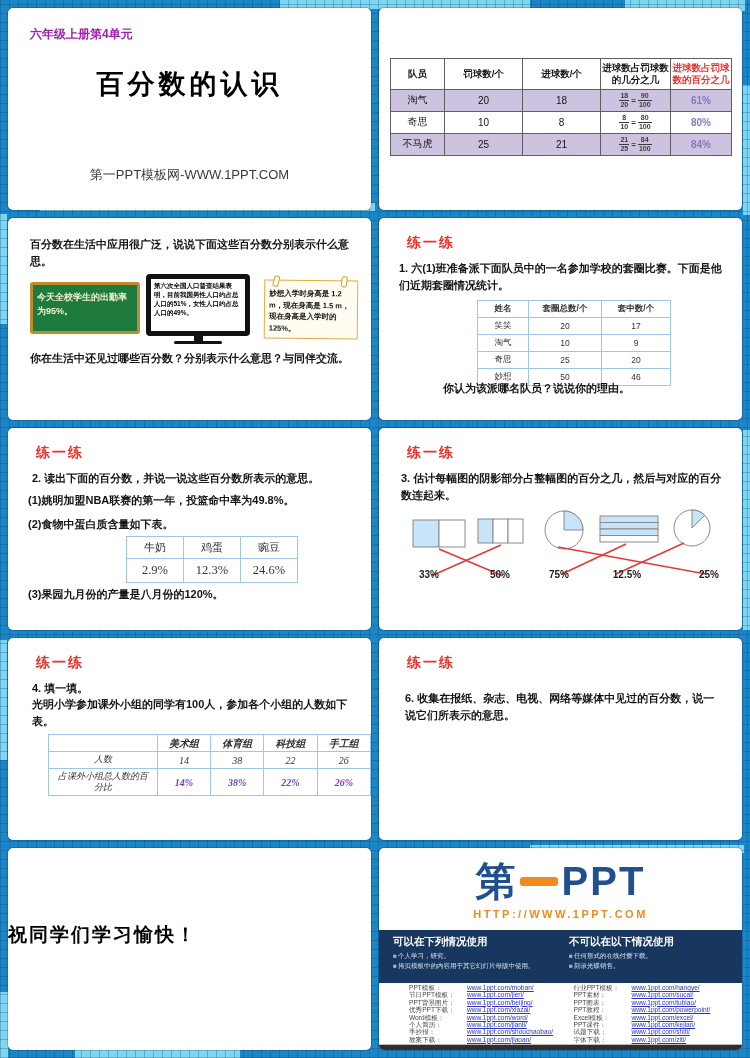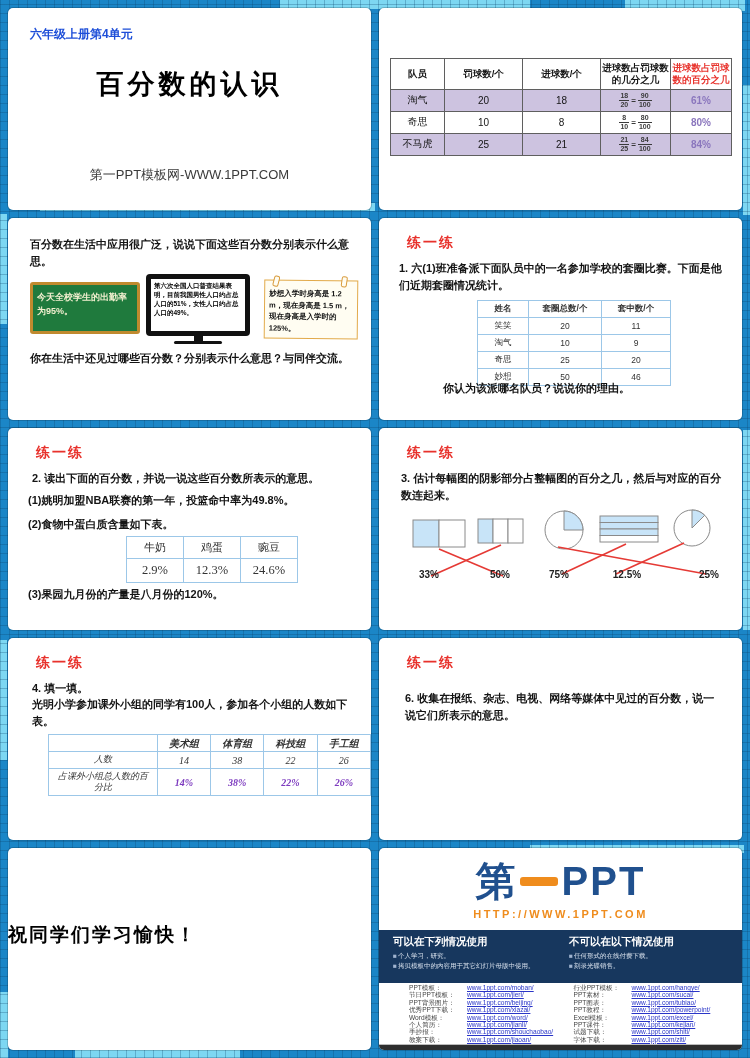--- a/index.html
+++ b/index.html
@@ -16,21 +16,21 @@
   .slides{position:absolute;inset:0;display:grid;padding:8px;gap:8px;
           grid-template-columns:363px 363px;grid-template-rows:repeat(5,202px);}
   .slide{background:#fff;border-radius:5px;position:relative;overflow:hidden;
          color:#141414;box-shadow:0 0 0 1px rgba(0,0,0,.18);}
 
   .heading{position:absolute;left:28px;top:16px;color:#e8322c;font-size:14px;
            font-weight:bold;letter-spacing:2px;}
   .txt{position:absolute;font-weight:bold;font-size:11px;line-height:1.5;color:#141414;}
 
   
-  .s1-tag{position:absolute;left:22px;top:18px;font-size:12px;font-weight:bold;color:#1d4ed8;}
+  .s1-tag{position:absolute;left:22px;top:18px;font-size:12px;font-weight:bold;color:#a21caf;}
   .s1-title{position:absolute;left:0;right:0;top:58px;text-align:center;font-size:27px;
             font-weight:bold;letter-spacing:4px;color:#000;}
   .s1-footer{position:absolute;left:0;right:0;top:158px;text-align:center;font-size:13px;color:#3a3a3a;}
 
   
   .s2-table{position:absolute;left:11px;top:50px;border-collapse:collapse;table-layout:fixed;width:341px;}
   .s2-table th,.s2-table td{border:1px solid #5f5f5f;text-align:center;vertical-align:middle;}
   .s2-table th{font-size:9.5px;line-height:1.25;padding:3px 1px;font-weight:bold;}
   .s2-table td{font-size:10px;padding:1px;height:19px;}
   .s2-table tr.shade td{background:#cdc3e0;}
@@ -207,21 +207,21 @@
     <table class="blue-table s4-table">
       <tbody>
           <tr>
         <th style="width:40px">姓名</th>
         <th style="width:62px">套圈总数/个</th>
         <th style="width:58px">套中数/个</th>
       </tr>
       <tr>
             <td>笑笑</td>
             <td>20</td>
-            <td>11</td>
+            <td>17</td>
           </tr>
       <tr>
             <td>淘气</td>
             <td>10</td>
             <td>9</td>
           </tr>
       <tr>
             <td>奇思</td>
             <td>25</td>
             <td>20</td>

